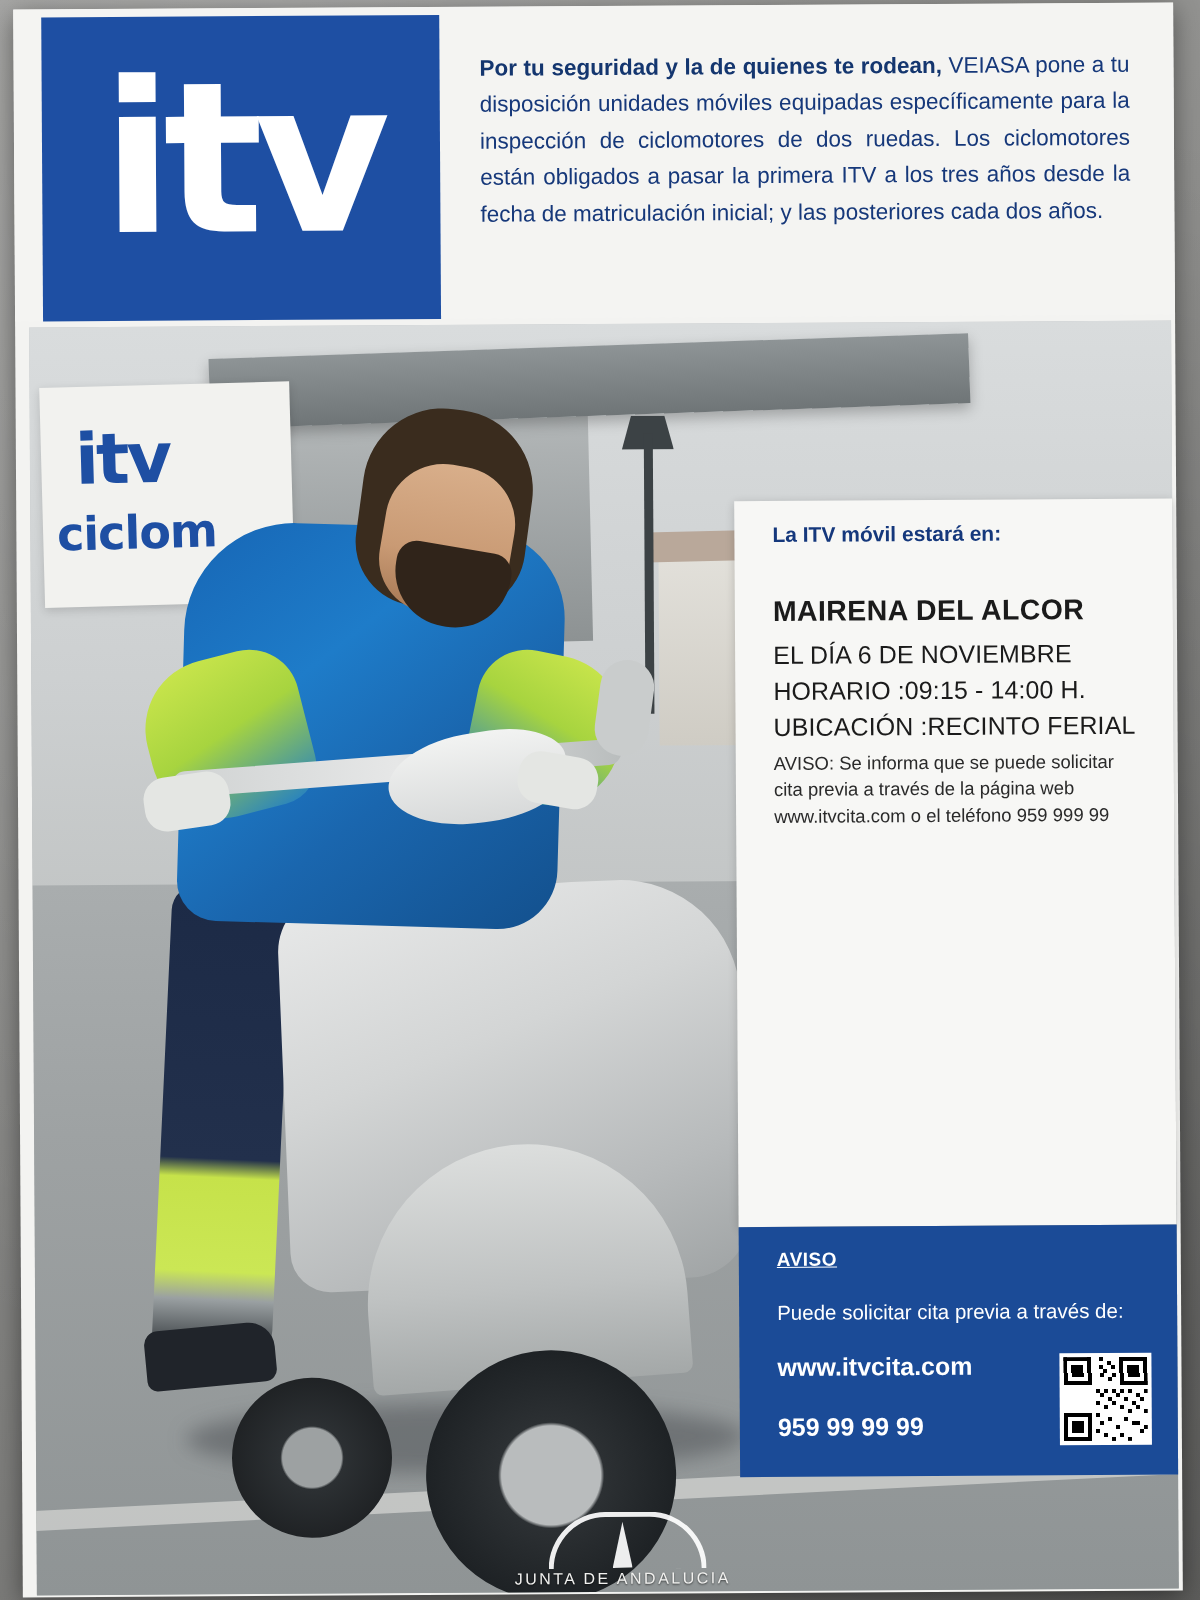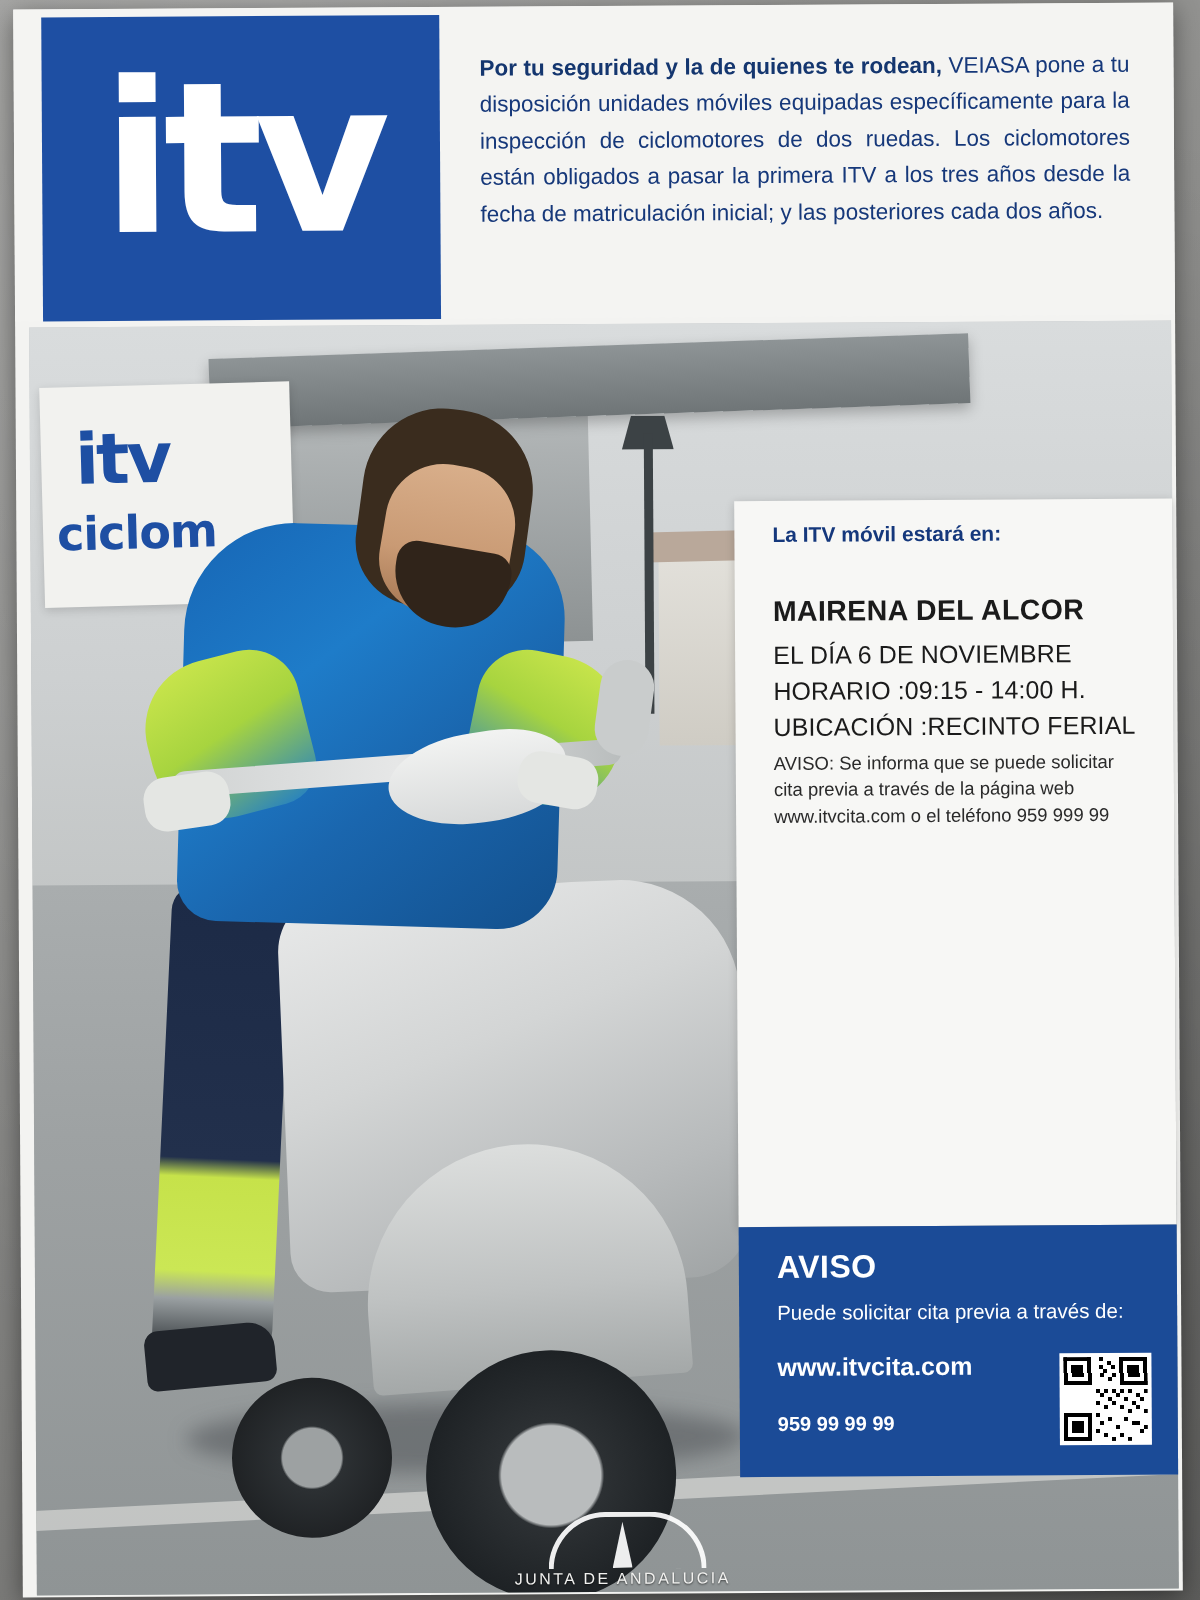--- a/index.html
+++ b/index.html
@@ -443,42 +443,43 @@
     width: 438px;
     height: 250px;
     background: #1b4b97;
     color: #ffffff;
   }
   .blue-panel .bp-title {
     position: absolute;
     left: 38px;
     top: 22px;
     font-weight: bold;
-    font-size: 32px;
+    font-size: 19px;
     letter-spacing: 0.5px;
+    text-decoration: underline;
   }
   .blue-panel .bp-sub {
     position: absolute;
     left: 38px;
     top: 74px;
     font-size: 20.5px;
   }
   .blue-panel .bp-url {
     position: absolute;
     left: 38px;
     top: 126px;
     font-weight: bold;
     font-size: 25px;
   }
   .blue-panel .bp-phone {
     position: absolute;
     left: 38px;
     top: 186px;
     font-weight: bold;
-    font-size: 20px;
+    font-size: 25px;
   }
   .qr {
     position: absolute;
     right: 26px;
     top: 128px;
     width: 92px;
     height: 92px;
     background: #ffffff;
     padding: 4px;
     box-sizing: border-box;

